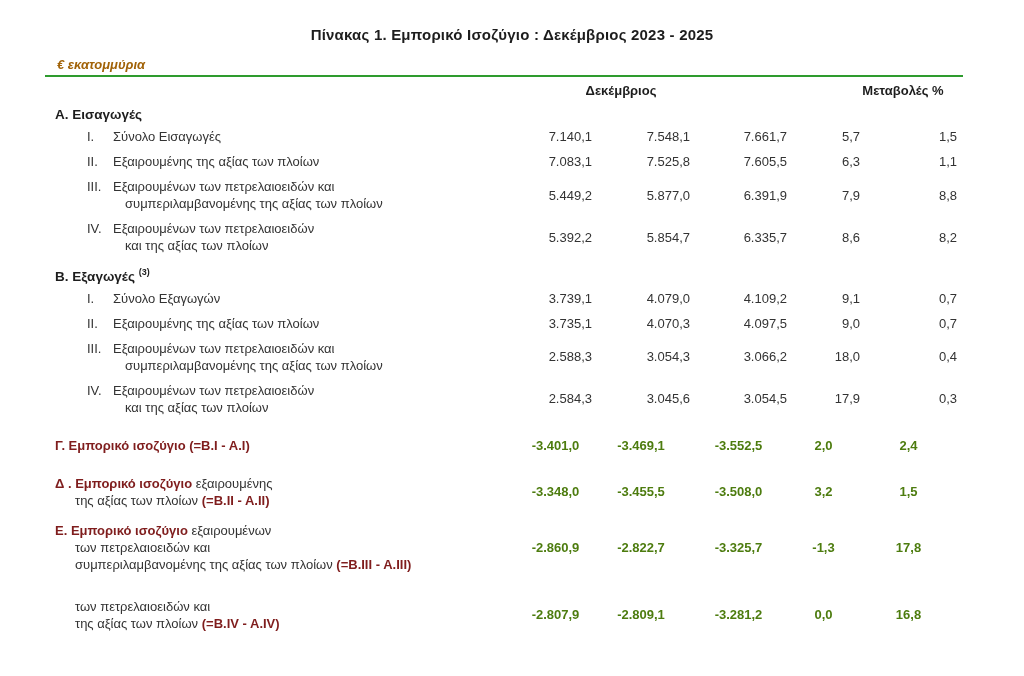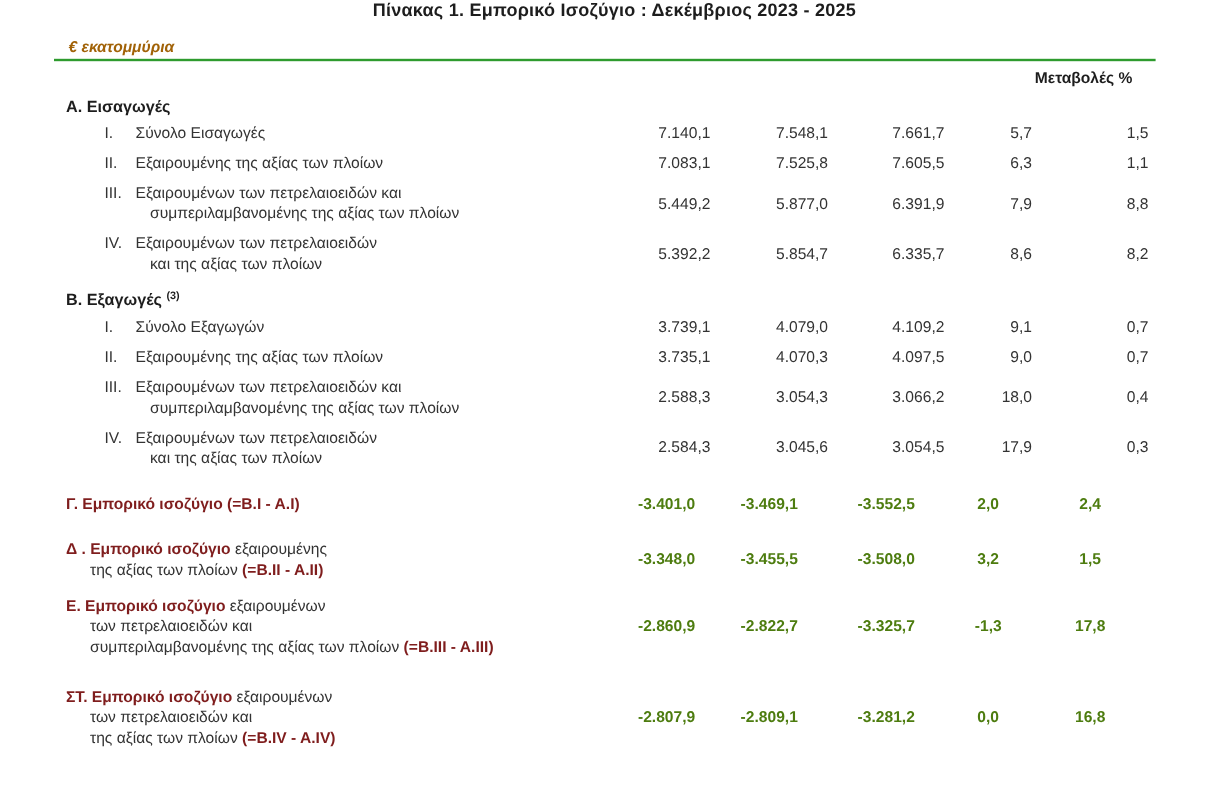--- a/index.html
+++ b/index.html
@@ -2,21 +2,21 @@
 <html><head>
 <meta charset="utf-8">
 <style>
   html,body { margin:0; padding:0; background:#ffffff; }
   .page {
     position:relative; width:1024px; height:676px; background:#ffffff;
     font-family:"Liberation Sans","DejaVu Sans",sans-serif; color:#333333;
     overflow:hidden;
   }
   .title {
-    text-align:center; font-size:15px; font-weight:bold;
+    text-align:center; padding-top:26px; font-size:15px; font-weight:bold;
     color:#1d1d1d; letter-spacing:0.2px;
   }
   .unit-row {
     margin:14px 0 0 45px; width:918px; padding-left:12px; box-sizing:border-box;
     font-size:13px; font-weight:bold; font-style:italic; color:#a16207;
   }
   .tbl {
     margin:3px 0 0 45px; width:918px; box-sizing:border-box;
     border-top:2px solid #2e9b2e; padding-right:6px;
   }
@@ -56,20 +56,21 @@
 <div class="page">
 
   <div class="title">Πίνακας 1. Εμπορικό Ισοζύγιο :  Δεκέμβριος 2023  - 2025</div>
 
   <div class="unit-row">€ εκατομμύρια</div>
 
   <div class="tbl">
 
     <div class="row hr1">
       <div></div>
+      <div class="g1">Δεκέμβριος</div>
       <div class="g2">Μεταβολές %</div>
     </div>
 
 
     <div class="row sec">
       <div class="sec-label"><span>Α. Εισαγωγές</span></div>
     </div>
 
     <div class="row item">
       <div class="label">
@@ -214,21 +215,20 @@
       </div>
       <div class="num">-2.860,9</div>
       <div class="num">-2.822,7</div>
       <div class="num">-3.325,7</div>
       <div class="num">-1,3</div>
       <div class="num">17,8</div>
     </div>
 
     <div class="row total t-st">
       <div class="label tlabel">
-        <span class="tl1"><b>ΣΤ. Εμπορικό ισοζύγιο</b><span> εξαιρουμένων</span></span>
         <span class="tl2"><span>των πετρελαιοειδών και</span></span>
         <span class="tl2"><span>της αξίας των πλοίων </span><b>(=B.IV - A.IV)</b></span>
       </div>
       <div class="num">-2.807,9</div>
       <div class="num">-2.809,1</div>
       <div class="num">-3.281,2</div>
       <div class="num">0,0</div>
       <div class="num">16,8</div>
     </div>
 

